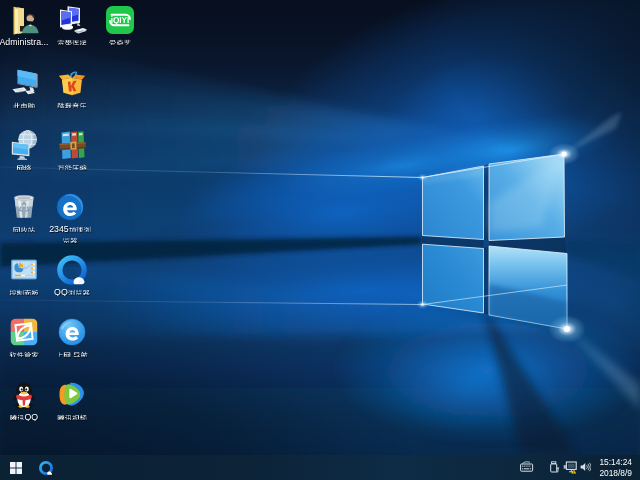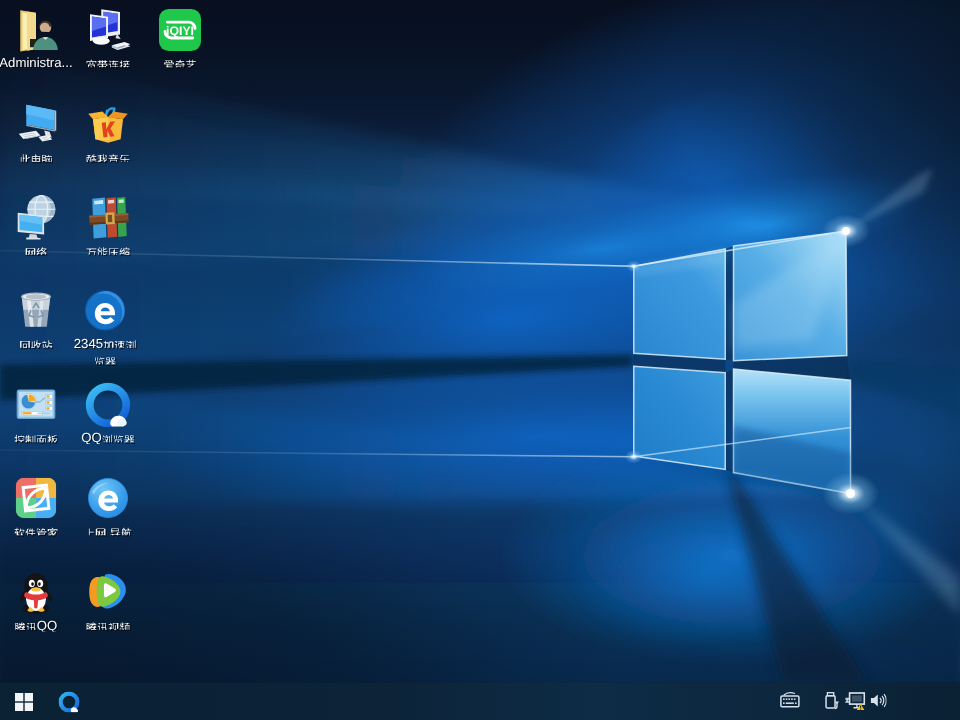--- a/index.html
+++ b/index.html
@@ -542,12 +542,13 @@
 <path d="M8.2 12.4l2.5-4.4 2.5 4.4z" fill="#f2c021"></path>
 <rect x="10.35" y="9.4" width="0.8" height="1.5" fill="#413409"></rect>
 <rect x="10.35" y="11.3" width="0.8" height="0.7" fill="#413409"></rect>
 </svg>
     <svg style="position:absolute;left:580px;top:462px" width="11" height="10" viewBox="0 0 11 10">
 <path d="M0.6 3.4h2l2.6-2.4v8l-2.6-2.4h-2z" fill="#d8e2ec"></path>
 <path d="M6.6 3.2a2.6 2.6 0 0 1 0 3.6" stroke="#d8e2ec" stroke-width="0.8" fill="none"></path>
 <path d="M8 1.9a4.6 4.6 0 0 1 0 6.2" stroke="#d8e2ec" stroke-width="0.8" fill="none"></path>
 <path d="M9.4 0.8a6.6 6.6 0 0 1 0 8.4" stroke="#d8e2ec" stroke-width="0.8" fill="none"></path>
 </svg>
+    <div style="position:absolute;left:560px;top:457px;width:72px;text-align:right;color:#fff;font-size:8.4px;line-height:11px;font-family:'Liberation Sans',sans-serif">15:14:24<br>2018/8/9</div>
   </div>
 </body></html>

